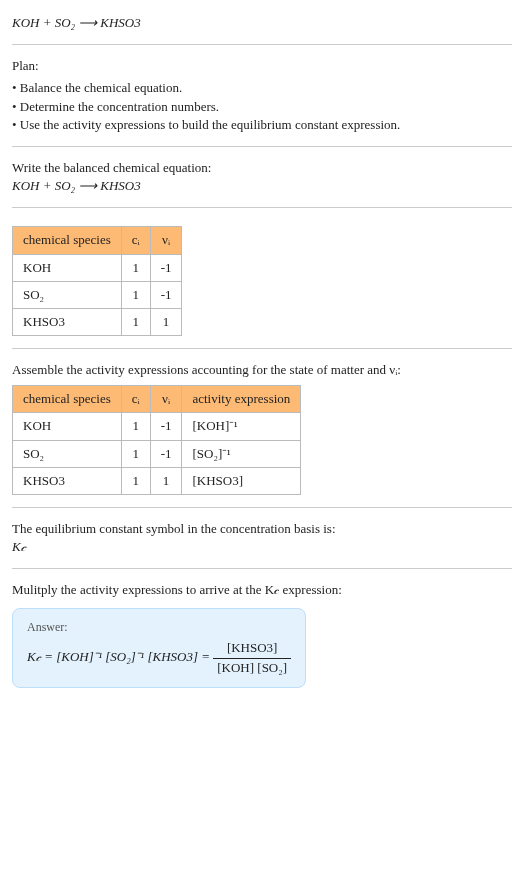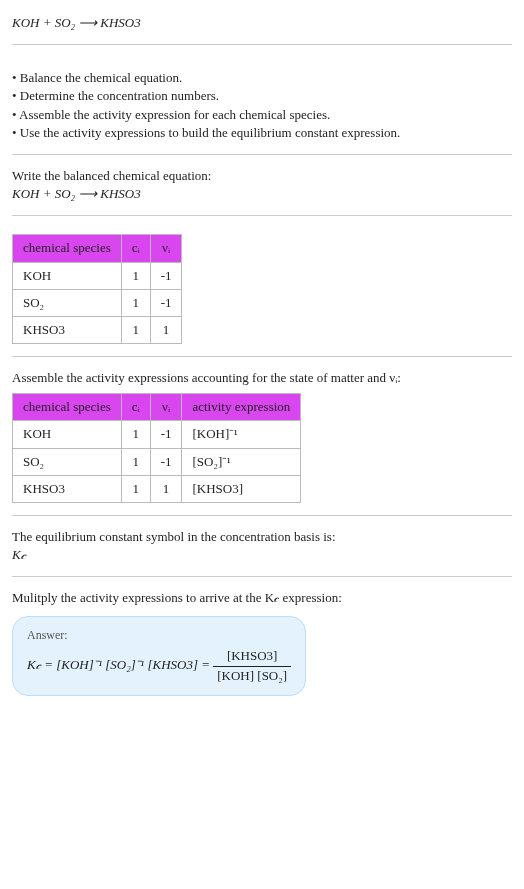--- a/index.html
+++ b/index.html
@@ -12,41 +12,41 @@
   padding: 8px 12px;
   line-height: 1.4;
 }
 .section { padding: 6px 0; }
 hr.div {
   border: none;
   border-top: 1px solid #ccc;
   margin: 6px 0;
 }
 .eq { font-family: Georgia, serif; font-style: italic; }
-.plan-list { margin-top: 12px; }
+.plan-list { margin-top: 4px; }
 .plan-item { margin-left: 0; }
 table.stoich {
   border-collapse: collapse;
   margin-top: 6px;
   font-size: 13px;
 }
 table.stoich th, table.stoich td {
   border: 1px solid #bbb;
   padding: 4px 10px;
   text-align: center;
 }
 table.stoich th {
-  background: #d946ef;
+  background: #fdba74;
   font-weight: normal;
 }
 table.stoich td.left { text-align: left; }
 .answer-box {
   background: #e3f2fd;
   border: 1px solid #bbdefb;
-  border-radius: 16px;
+  border-radius: 8px;
   padding: 10px 14px;
   margin-top: 8px;
   display: inline-block;
 }
 .answer-label {
   font-size: 12px;
   color: #555;
   margin-bottom: 4px;
 }
 .frac {
@@ -69,24 +69,24 @@
 </head>
 <body>
 
 <div class="section">
   <div class="eq">KOH + SO₂ ⟶ KHSO3</div>
 </div>
 
 <hr class="div">
 
 <div class="section">
+  <div>Plan:</div>
   <div class="plan-list">
     <div class="plan-item">• Balance the chemical equation.</div>
     <div class="plan-item">• Determine the concentration numbers.</div>
-    <div class="plan-item">• Assemble the activity expression for each chemical species.</div>
     <div class="plan-item">• Use the activity expressions to build the equilibrium constant expression.</div>
   </div>
 </div>
 
 <hr class="div">
 
 <div class="section">
   <div>Write the balanced chemical equation:</div>
   <div class="eq">KOH + SO₂ ⟶ KHSO3</div>
 </div>

